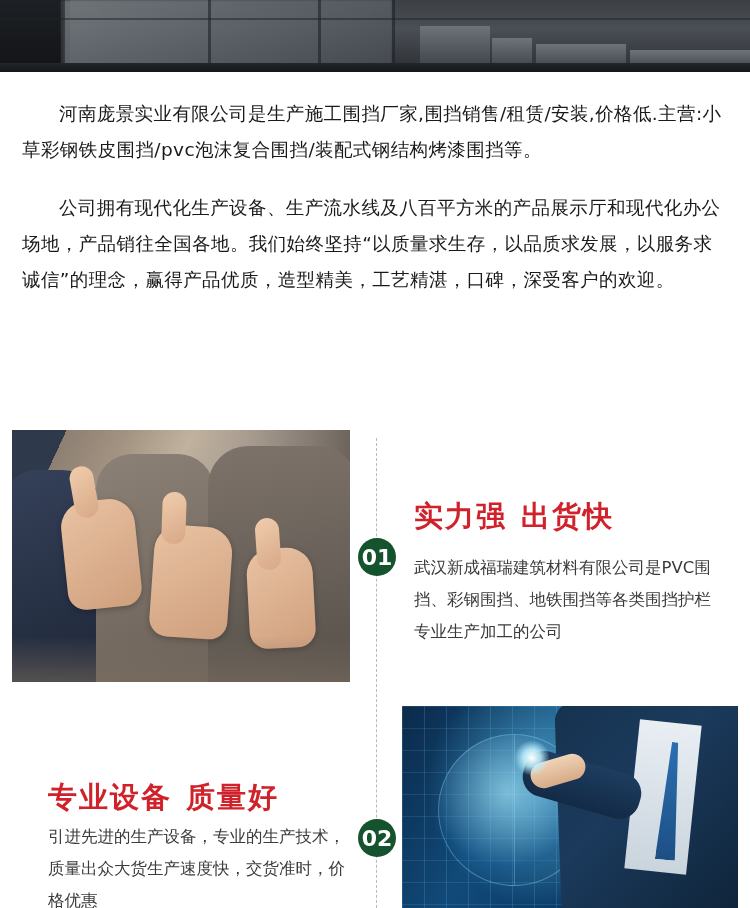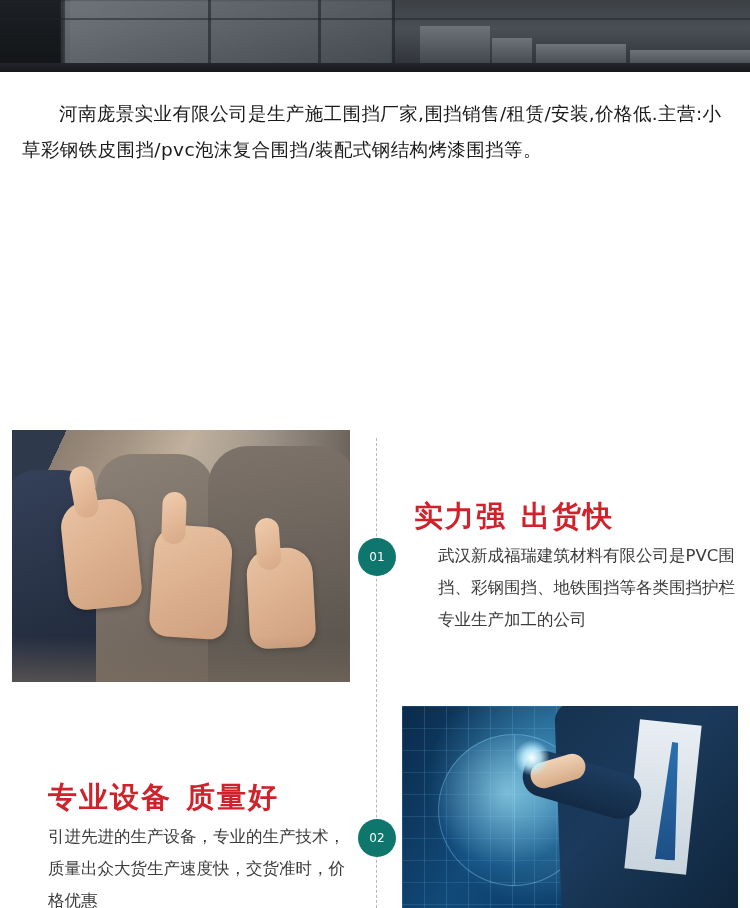--- a/index.html
+++ b/index.html
@@ -134,24 +134,24 @@
     width: 0;
     height: 470px;
     border-left: 1px dashed #b9b9b9;
   }
 
   
   .badge {
     position: absolute;
     width: 38px; height: 38px;
     border-radius: 50%;
-    background: #0f766e;
+    background: #14532d;
     color: #ffffff;
-    font-size: 12px;
-    font-weight: normal;
+    font-size: 22px;
+    font-weight: bold;
     display: flex;
     align-items: center;
     justify-content: center;
     font-family: "DejaVu Sans", "Liberation Sans", sans-serif;
   }
   .badge-01 { left: 358px; top: 538px; }
   .badge-02 { left: 358px; top: 819px; }
 
   .sec-title {
     position: absolute;
@@ -165,21 +165,21 @@
   .sec-title .gap { display: inline-block; width: 14px; }
   .sec-body {
     position: absolute;
     font-size: 16.5px;
     line-height: 32px;
     color: #3b3b3b;
     font-family: "DejaVu Sans", "Liberation Sans", sans-serif;
   }
 
   .t1 { left: 414px; top: 497px; }
-  .b1 { left: 414px; top: 540px; width: 300px; margin-left: 24px; }
+  .b1 { left: 414px; top: 552px; width: 300px; }
 
   .t2 { left: 48px; top: 778px; }
   .b2 { left: 48px; top: 821px; width: 300px; }
 
   
   .sec2-photo {
     position: absolute;
     left: 402px;
     top: 706px;
     width: 336px;
@@ -272,20 +272,21 @@
     <div class="tb-building" style="left:420px; width:70px; height:46px;"></div>
     <div class="tb-building" style="left:492px; width:40px; height:34px;"></div>
     <div class="tb-building" style="left:536px; width:90px; height:28px;"></div>
     <div class="tb-building" style="left:630px; width:120px; height:22px;"></div>
     <div class="tb-horiz" style="top:18px;"></div>
     <div class="tb-ground"></div>
   </div>
 
   <div class="intro">
     <p class="para p1">河南庞景实业有限公司是生产施工围挡厂家,围挡销售/租赁/安装,价格低.主营:小草彩钢铁皮围挡/pvc泡沫复合围挡/装配式钢结构烤漆围挡等。</p>
+    <p class="para p2">公司拥有现代化生产设备、生产流水线及八百平方米的产品展示厅和现代化办公场地，产品销往全国各地。我们始终坚持“以质量求生存，以品质求发展，以服务求诚信”的理念，赢得产品优质，造型精美，工艺精湛，口碑，深受客户的欢迎。</p>
   </div>
 
   <div class="sec1-photo">
     <div class="thumbs-bg"></div>
     <div class="thumb-person tp1"></div>
     <div class="thumb-person tp2"></div>
     <div class="thumb-person tp3"></div>
     <div class="hand h1"></div>
     <div class="thumbup t1"></div>
     <div class="hand h2"></div>

